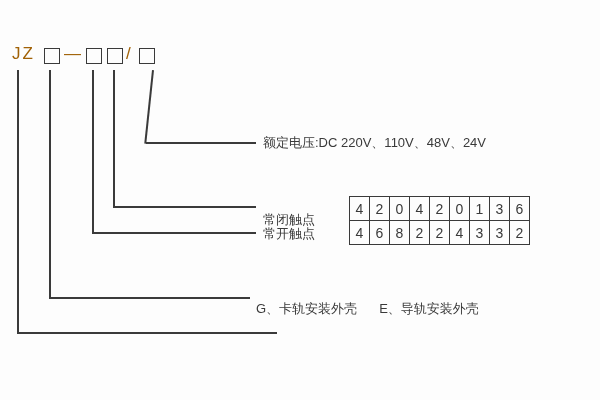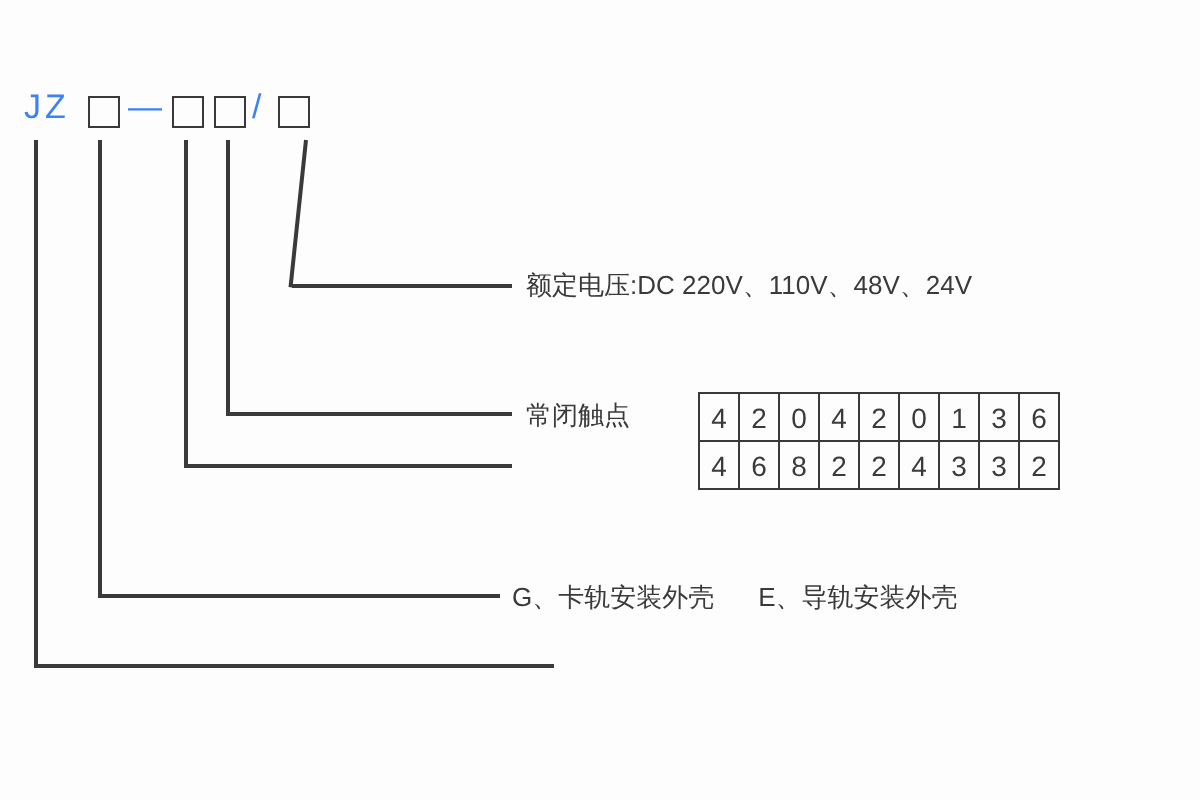--- a/index.html
+++ b/index.html
@@ -12,21 +12,21 @@
     width:600px;height:400px;
     background:#fdfdfd;
     color:#3a3a3a;
     overflow:hidden;
   }
   .abs{position:absolute;}
   .code-char{
     font-size:17px;
     font-weight:500;
     letter-spacing:2px;
-    color:#3b82f6;
+    color:#a16207;
   }
   .code-box{
     width:14px;height:14px;
     border:1.5px solid #3a3a3a;
     display:inline-block;
   }
   .vline{width:1.5px;background:#3a3a3a;}
   .hline{height:1.5px;background:#3a3a3a;}
   .diagline{
     width:1.5px;background:#3a3a3a;
@@ -70,22 +70,23 @@
   <div class="abs vline" style="left:113px;top:70px;height:138px;"></div>
   <div class="abs diagline" style="left:152px;top:70px;height:74px;"></div>
 
   <div class="abs hline" style="left:146px;top:142px;width:110px;"></div>
   <div class="abs hline" style="left:113px;top:206px;width:143px;"></div>
   <div class="abs hline" style="left:92px;top:232px;width:164px;"></div>
   <div class="abs hline" style="left:49px;top:297px;width:201px;"></div>
   <div class="abs hline" style="left:17px;top:332px;width:260px;"></div>
 
   <div class="abs label" style="left:263px;top:134px;">额定电压:DC 220V、110V、48V、24V</div>
-  <div class="abs label" style="left:263px;top:199px;">常闭触点</div>
-  <div class="abs label" style="left:256px;top:290px;">
+  <div class="abs label" style="left:263px;top:211px;">常闭触点</div>
+  <div class="abs label" style="left:263px;top:225px;">常开触点</div>
+  <div class="abs label" style="left:256px;top:300px;">
     <span>G、卡轨安装外壳</span><span style="display:inline-block;width:22px;"></span><span>E、导轨安装外壳</span>
   </div>
 
   <table class="abs contact-table" style="left:349px;top:196px;">
     <tbody>
         <tr>
       <td>4</td>
       <td>2</td>
       <td>0</td>
       <td>4</td>

